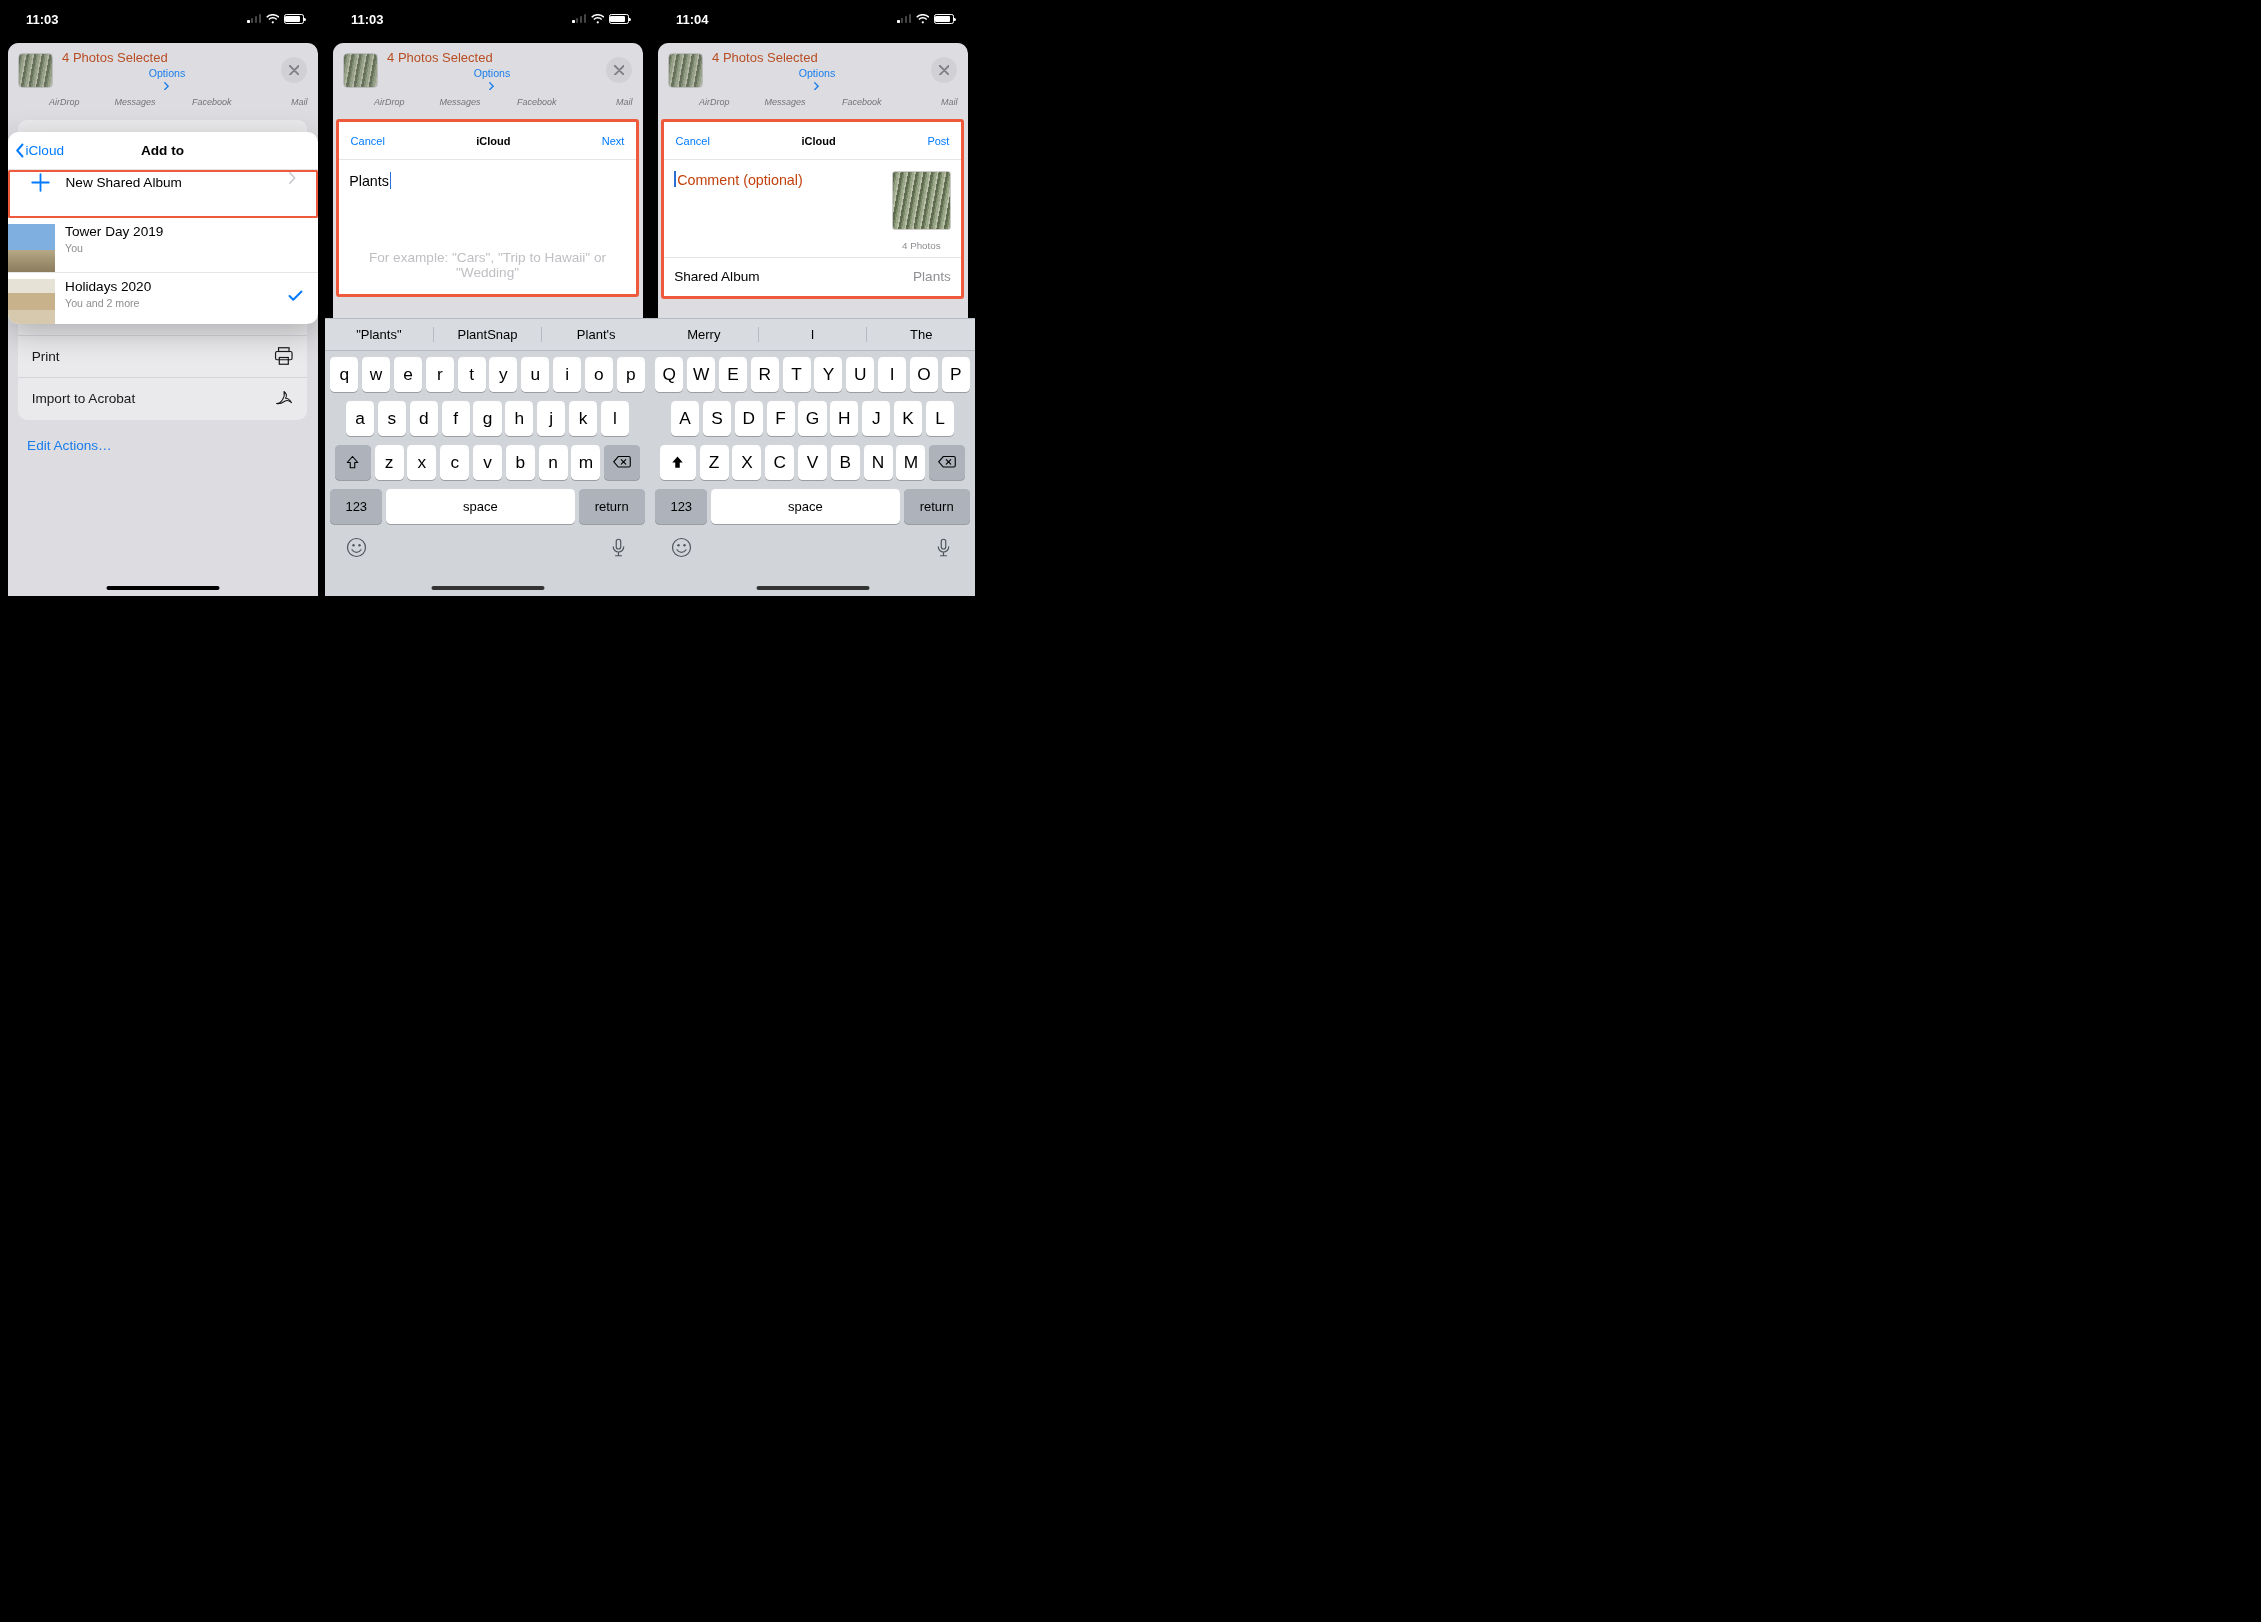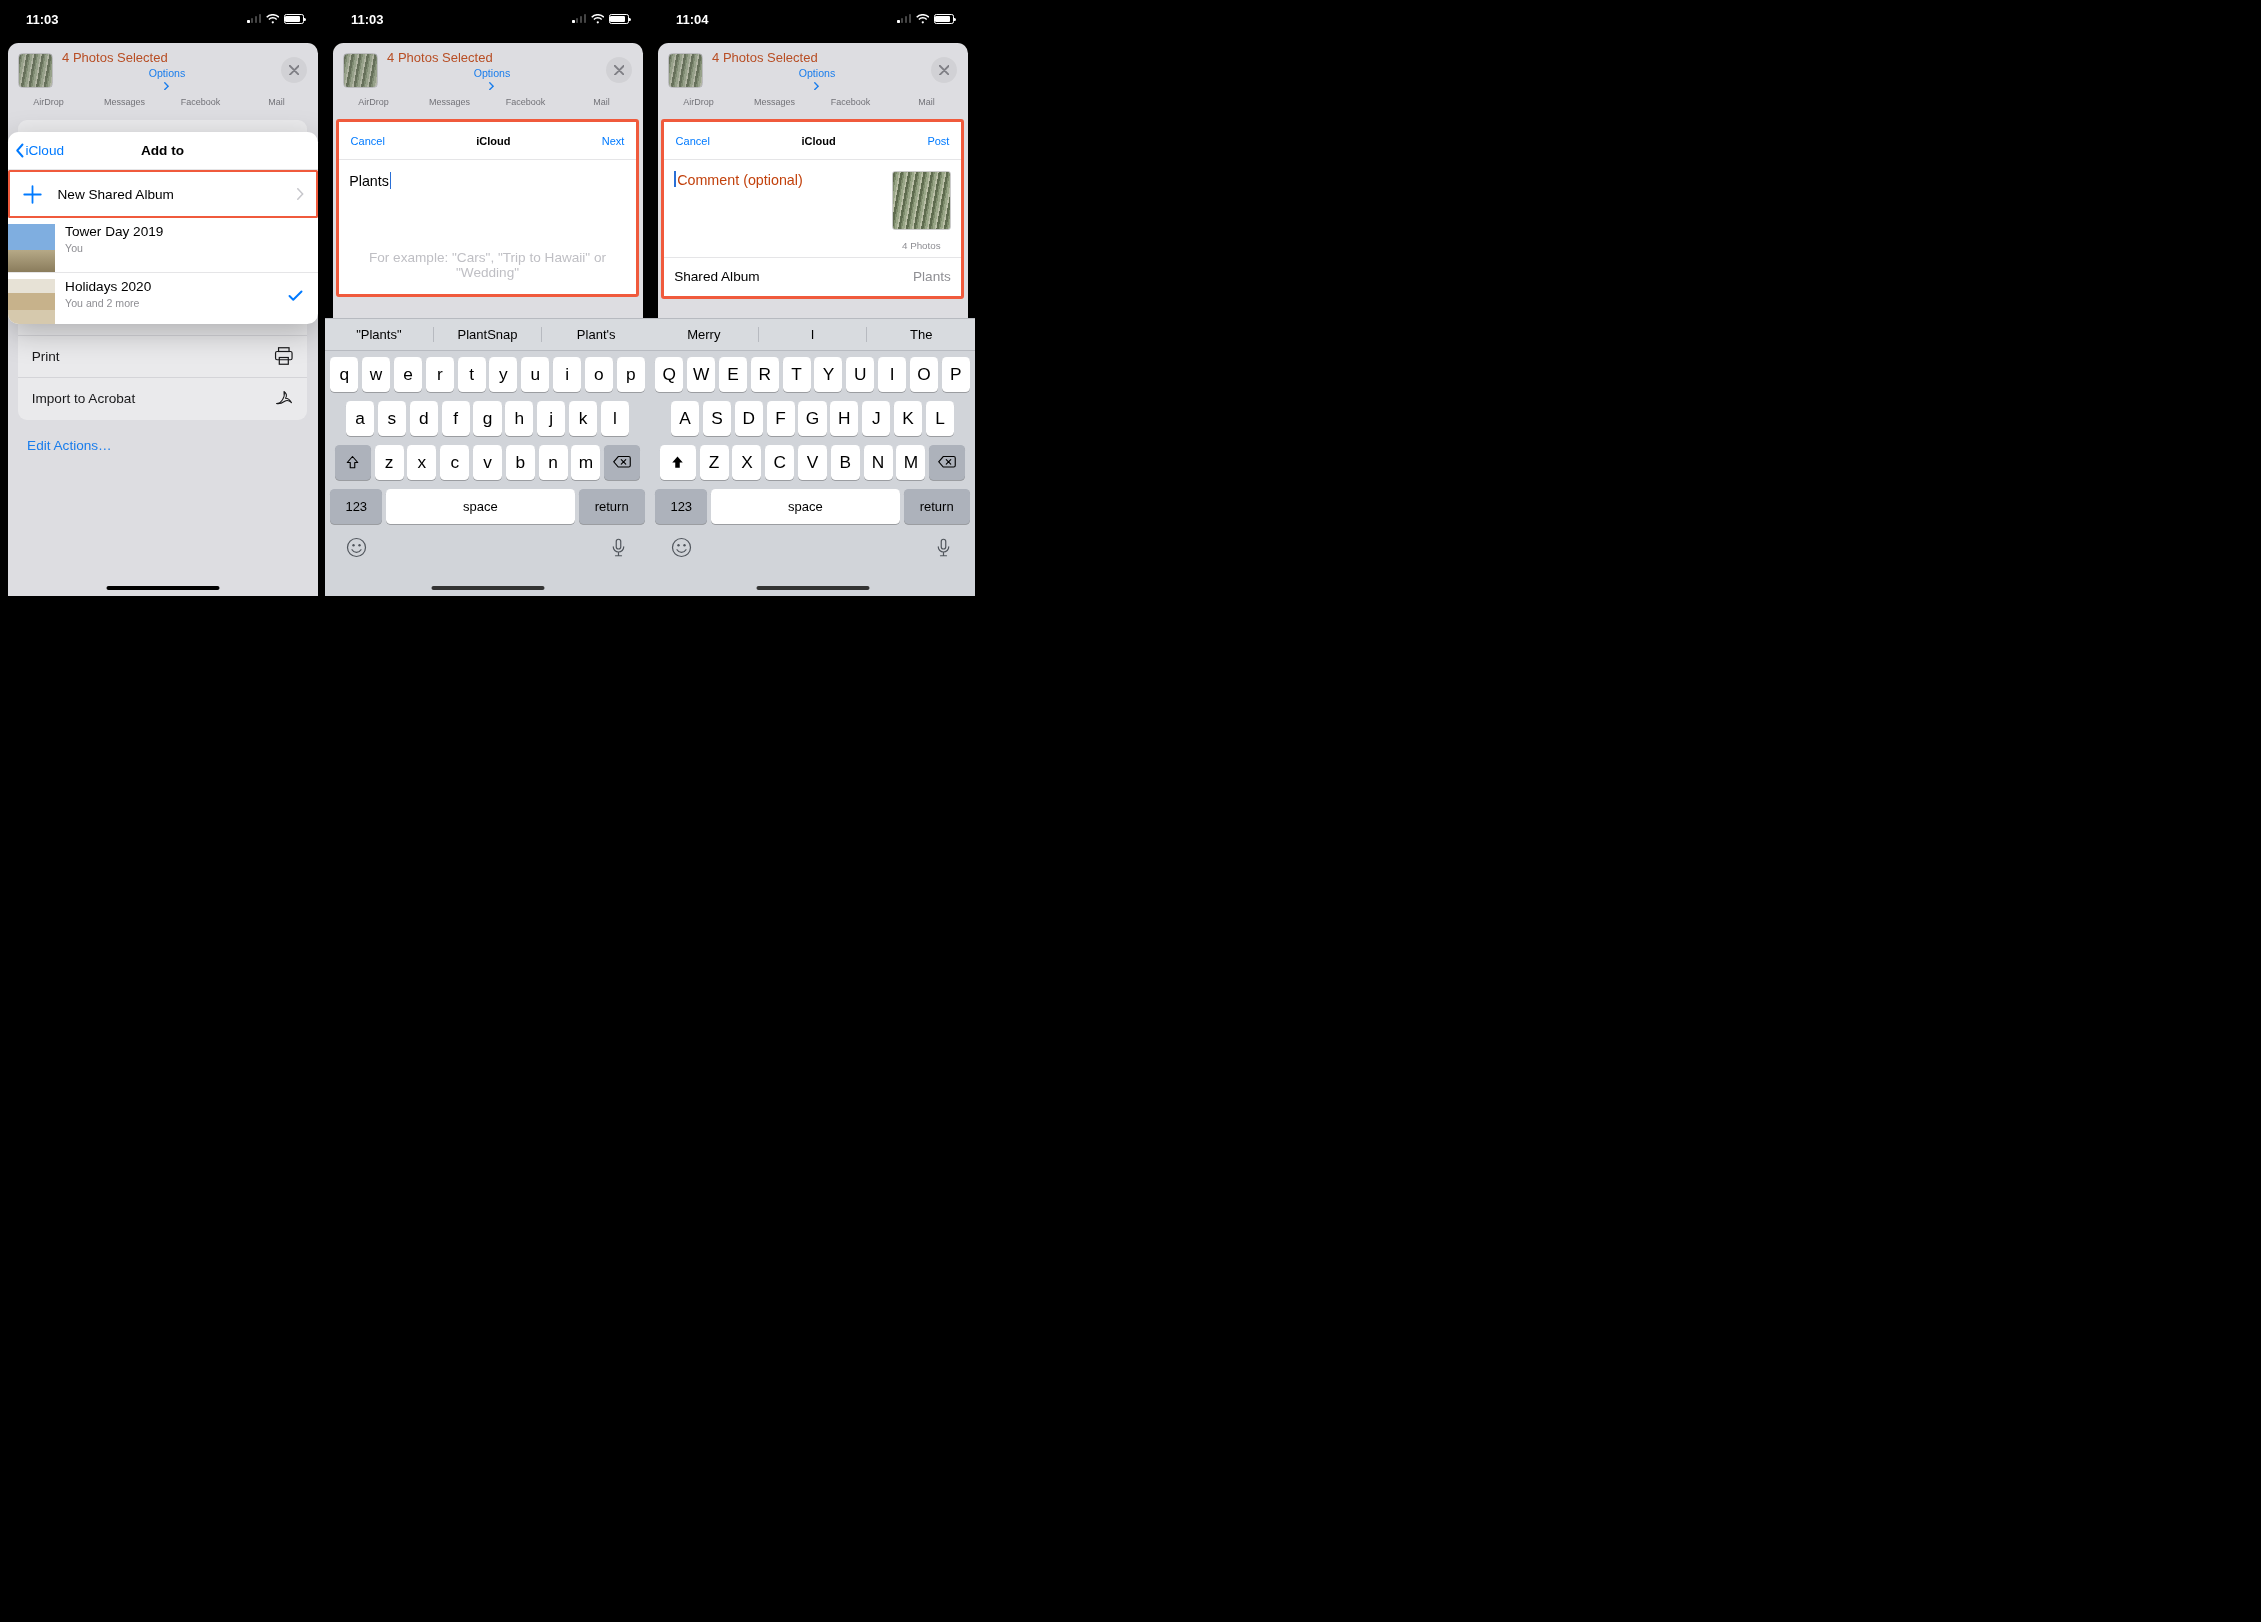--- a/index.html
+++ b/index.html
@@ -76,21 +76,21 @@
   .close-btn {
     width: 26px; height: 26px; border-radius: 50%;
     background:#e1e1e3; display:flex; align-items:center; justify-content:center;
   }
   .close-btn svg { width:10.6px; height:10.6px; }
   
   .app-row {
     height: 16.6px; display:flex; justify-content: space-around;
     font-size: 9px; color:#6d6d72; padding: 0 3px;
   }
-  .app-row span { width:62px; text-align:center; }
+  .app-row span { width:62px; text-align:right;font-style:italic; }
   
   .action-group {
     margin: 6px 10.6px;
     background:#fff;
     border-radius: 9px;
     overflow:hidden;
   }
   .sheet-bg > .action-group:first-of-type { margin-top: 196px; }
   .action-item {
     height: 42px; display:flex; align-items:center;
@@ -119,21 +119,21 @@
   }
   .back-btn {
     position:absolute; left:7.5px; display:flex; align-items:center;
     font-size:13.6px; color:#007aff; font-weight:400; gap:1.5px;
   }
   .highlight-box {
     border:2.3px solid #f05a3c;
     border-radius:1.5px;
   }
   .new-album-row {
-    display:flex; align-items:center; height:44px; padding:0 12px;
+    display:flex; align-items:flex-start; height:44px; padding:0 20px;
     justify-content:space-between;
     margin: 0; 
   }
   .new-album-left { display:flex; align-items:center; gap:15px; }
   .plus-icon { color:#007aff; width:21px; height:21px; }
   .new-album-row .chev { color:#c7c7cc; }
   .album-list-row {
     display:flex; align-items:flex-start; height:54px; padding:6px 12px 0 0;
     border-top:0.8px solid #e5e5e7;
     gap:10.6px;

